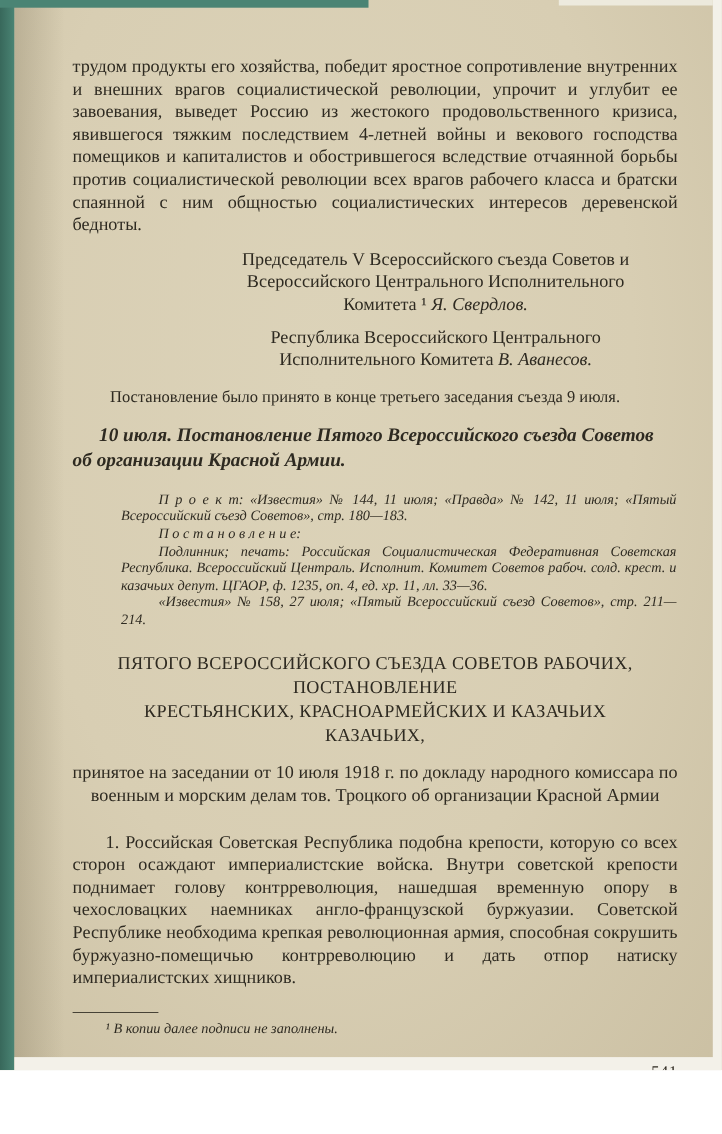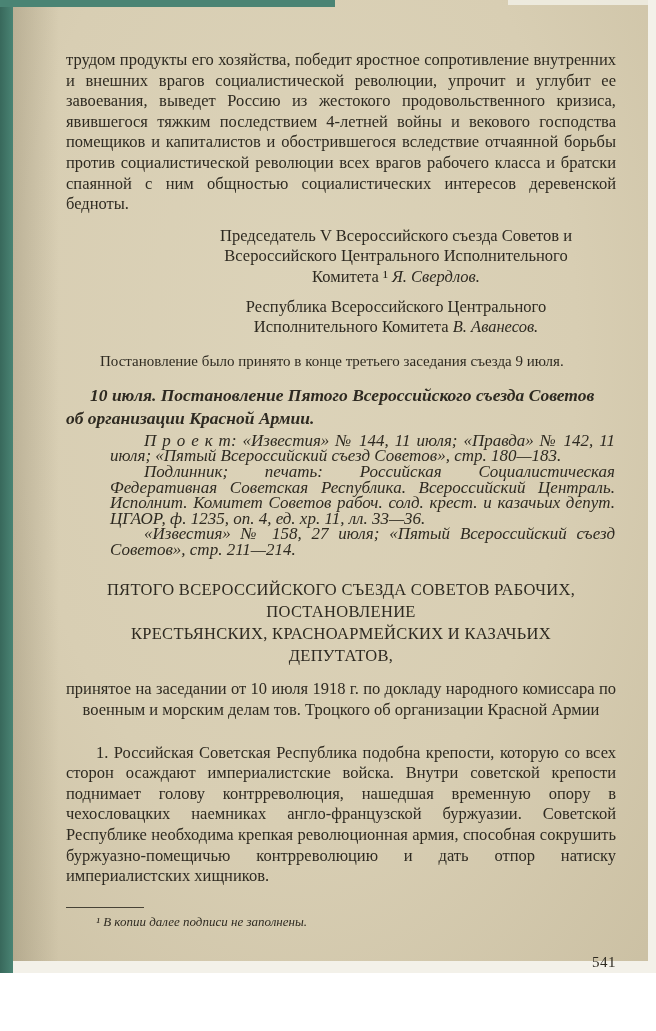--- a/index.html
+++ b/index.html
@@ -33,21 +33,21 @@
   }
   p{margin:0;}
   .intro{text-align:justify;}
   .sig-block{width:400px;margin:11px 0 0 130px;text-align:center;}
   .sig-block + .sig-block{margin-top:9px;}
   .sig-name{font-style:italic;}
   .adoption-note{margin-top:15px;font-size:15px;line-height:17px;text-indent:34px;}
   .section-number{margin-top:25px;text-align:center;font-size:17px;font-weight:bold;}
   .section-title{margin-top:14px;font-size:17.5px;line-height:23px;
     font-weight:bold;font-style:italic;text-indent:24px;}
-  .sources{margin:3px 0 0 44px;width:505px;font-size:17px;line-height:15.6px;
+  .sources{margin:16px 0 0 44px;width:505px;font-size:13px;line-height:15.6px;
     font-style:italic;text-align:justify;}
   .sources p{text-indent:34px;}
   .decree-head{margin-top:22px;text-align:center;font-size:16.5px;line-height:22px;letter-spacing:.3px;}
   .preamble{margin-top:12px;text-align:justify;text-align-last:center;}
   .body-par{margin-top:22px;text-indent:30px;text-align:justify;}
   .footnote-rule{margin-top:20px;width:78px;border-top:1px solid rgba(46,42,33,.85);height:0;}
   .footnote{margin-top:6px;font-size:13px;line-height:16px;font-style:italic;text-indent:30px;}
   .page-number{margin-top:22px;text-align:right;font-size:15px;letter-spacing:.5px;}
 </style>
 </head>
@@ -76,29 +76,30 @@
       <span class="sig-name">В. Аванесов.</span>
     </div>
 
     <p class="adoption-note">Постановление было принято в конце третьего заседания съезда 9 июля.</p>
 
 
     <p class="section-title">10 июля. Постановление Пятого Всероссийского съезда Советов об организации Красной Армии.</p>
 
     <div class="sources">
       <p>П р о е к т: «Известия» № 144, 11 июля; «Правда» № 142, 11 июля; «Пятый Всероссийский съезд Советов», стр. 180—183.</p>
+      <p>П о с т а н о в л е н и е:</p>
       <p>Подлинник; печать: Российская Социалистическая Федеративная Советская Республика. Всероссийский Централь. Исполнит. Комитет Советов рабоч. солд. крест. и казачьих депут. ЦГАОР, ф. 1235, оп. 4, ед. хр. 11, лл. 33—36.</p>
       <p>«Известия» № 158, 27 июля; «Пятый Всероссийский съезд Советов», стр. 211—214.</p>
     </div>
 
     <div class="decree-head">
       <div>ПЯТОГО ВСЕРОССИЙСКОГО СЪЕЗДА СОВЕТОВ РАБОЧИХ,</div>
       <div>ПОСТАНОВЛЕНИЕ</div>
       <div>КРЕСТЬЯНСКИХ, КРАСНОАРМЕЙСКИХ И КАЗАЧЬИХ</div>
-      <div>ДЕПУТАТОВ,</div>
+      <div>КАЗАЧЬИХ,</div>
     </div>
 
     <p class="preamble">принятое на заседании от 10 июля 1918 г. по докладу народного комиссара по военным и морским делам тов. Троцкого об организации Красной Армии</p>
 
     <p class="body-par">1. Российская Советская Республика подобна крепости, которую со всех сторон осаждают империалистские войска. Внутри советской крепости поднимает голову контрреволюция, нашедшая временную опору в чехословацких наемниках англо-французской буржуазии. Советской Республике необходима крепкая революционная армия, способная сокрушить буржуазно-помещичью контрреволюцию и дать отпор натиску империалистских хищников.</p>
 
     <div class="footnote-rule"></div>
 
     <p class="footnote">¹ В копии далее подписи не заполнены.</p>
 

